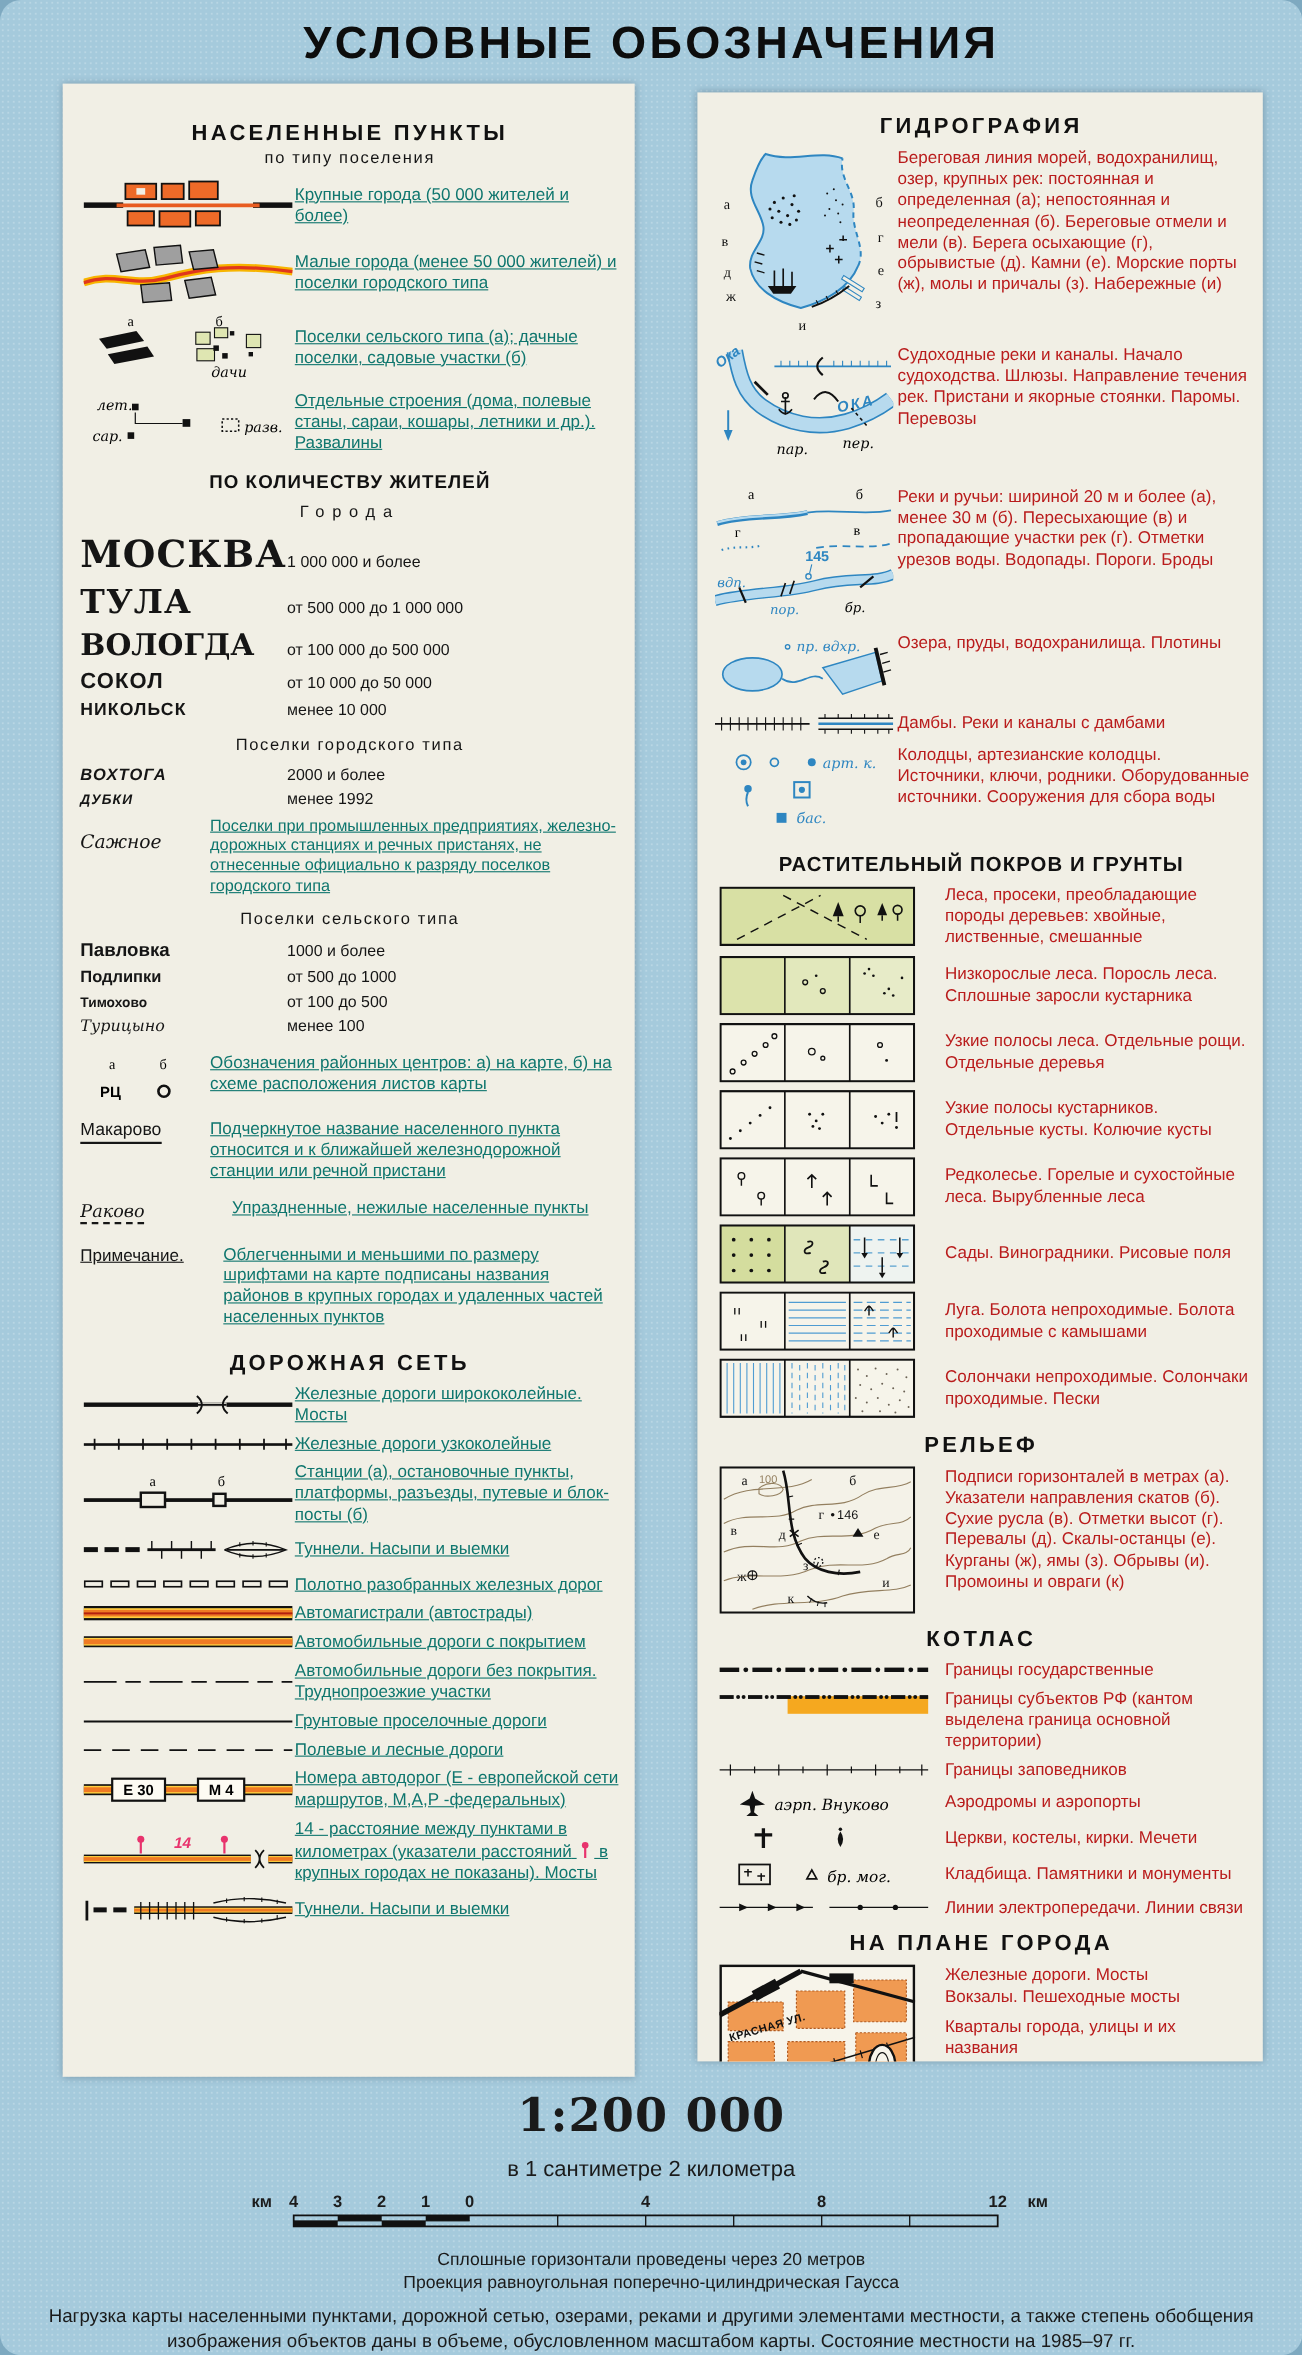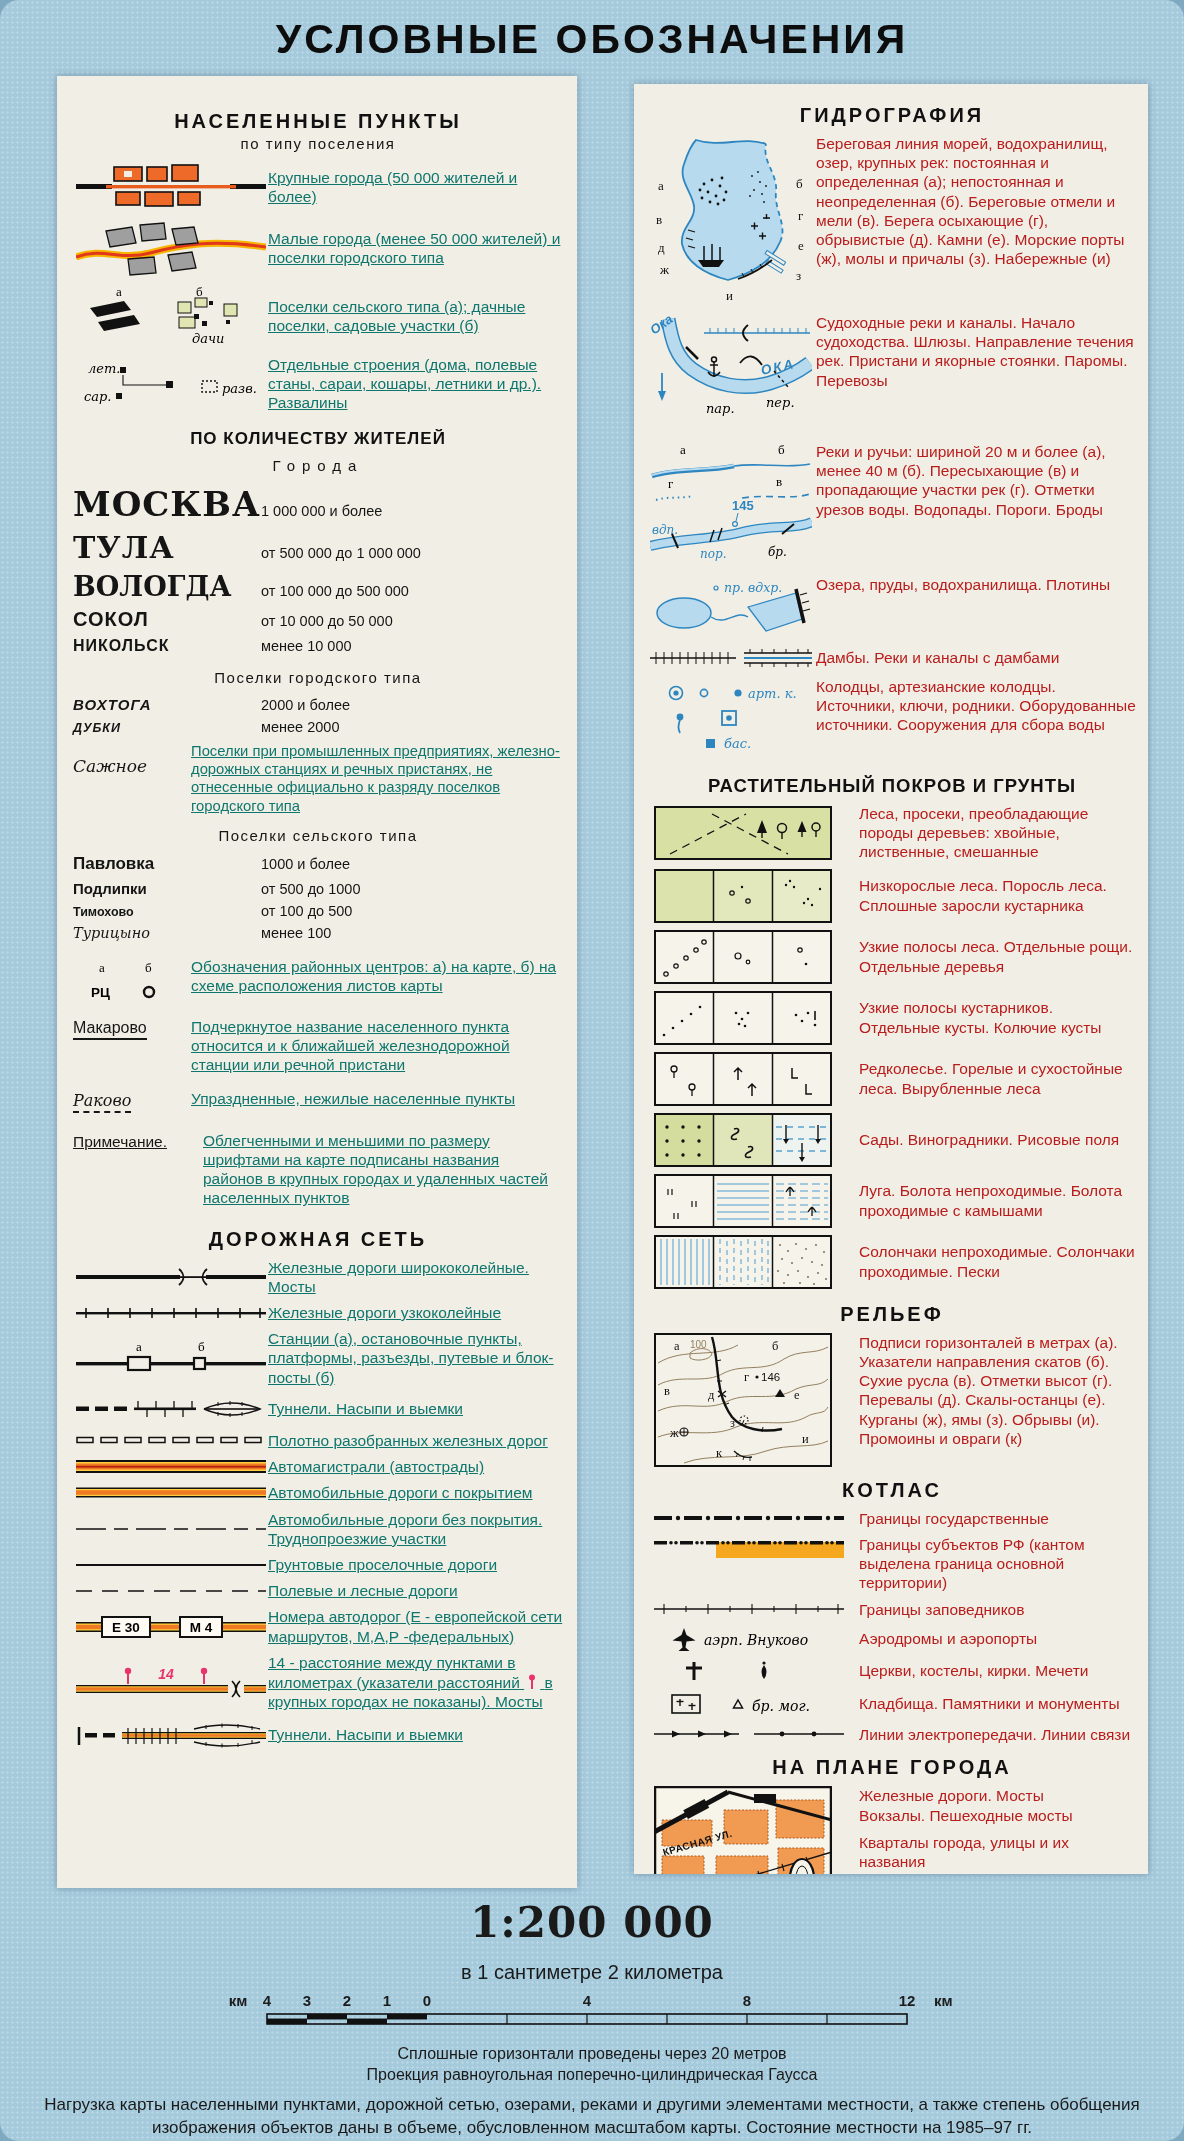--- a/index.html
+++ b/index.html
@@ -175,21 +175,21 @@
         <div class="cityval">менее 10 000</div>
       </div>
 
       <div class="sub" style="margin-top:14px;">Поселки городского типа</div>
       <div class="cityrow">
         <div class="cityname un1">ВОХТОГА</div>
         <div class="cityval">2000 и более</div>
       </div>
       <div class="cityrow">
         <div class="cityname un2">ДУБКИ</div>
-        <div class="cityval">менее 2000</div>
+        <div class="cityval">менее 1992</div>
       </div>
       <div class="row top">
         <div class="symn script" style="flex-basis:118px;padding-top:14px;">Сажное</div>
         <div class="txt" style="font-size:14.8px;">Поселки при промышленных предприятиях, железно-дорожных станциях и речных пристанях, не отнесенные официально к разряду поселков городского типа</div>
       </div>
 
       <div class="sub" style="margin-top:12px;">Поселки сельского типа</div>
       <div class="cityrow">
         <div class="cityname rn1">Павловка</div>
         <div class="cityval">1000 и более</div>
@@ -219,21 +219,21 @@
         <div class="txt">Обозначения районных центров: а) на карте, б) на схеме расположения листов карты</div>
       </div>
 
       <div class="row top" style="margin-top:12px;">
         <div class="symn">
             <span class="und">Макарово</span>
           </div>
         <div class="txt">Подчеркнутое название населенного пункта относится и к ближайшей железнодорожной станции или речной пристани</div>
       </div>
 
-      <div class="row top" style="margin-top:14px;">
+      <div class="row top" style="margin-top:14px;gap:20px;">
         <div class="symn">
             <span class="und-dash">Раково</span>
           </div>
         <div class="txt">Упраздненные, нежилые населенные пункты</div>
       </div>
 
       <div class="row top" style="margin-top:18px;">
         <div class="symn" style="flex-basis:130px;">
             <span class="note-label">Примечание.</span>
           </div>
@@ -609,21 +609,21 @@
             <line x1="22" y1="92" x2="28" y2="106" stroke="#111" stroke-width="2"></line>
             <text x="50" y="116" font-family="DejaVu Serif,serif" font-style="italic" font-size="12" fill="#2e86c1">пор.</text>
             <g stroke="#111" stroke-width="1.5">
               <line x1="64" y1="88" x2="60" y2="100"></line>
                 <line x1="72" y1="86" x2="68" y2="98"></line>
             </g>
             <text x="118" y="114" font-family="DejaVu Serif,serif" font-style="italic" font-size="12">бр.</text>
             <path d="M132,92 L144,82" stroke="#111" stroke-width="2"></path>
           </svg>
         </div>
-        <div class="rtxt">Реки и ручьи:   шириной 20 м и более (а), менее 40 м (б). Пересыхающие (в) и пропадающие участки рек (г). Отметки урезов воды. Водопады. Пороги. Броды</div>
+        <div class="rtxt">Реки и ручьи:   шириной 20 м и более (а), менее 30 м (б). Пересыхающие (в) и пропадающие участки рек (г). Отметки урезов воды. Водопады. Пороги. Броды</div>
       </div>
 
       <div class="row top">
         <div class="hsym">
           <svg width="162" height="64">
             <ellipse cx="34" cy="38" rx="27" ry="15" fill="#b7daee" stroke="#2e86c1" stroke-width="1.5"></ellipse>
             <path d="M61,42 C76,52 86,34 98,42" stroke="#2e86c1" stroke-width="1.5" fill="none"></path>
             <path d="M98,32 L146,18 L152,44 L116,56 Z" fill="#b7daee" stroke="#2e86c1" stroke-width="1.3"></path>
             <line x1="146" y1="14" x2="154" y2="48" stroke="#111" stroke-width="3.5"></line>
             <g stroke="#111" stroke-width="1.2">

